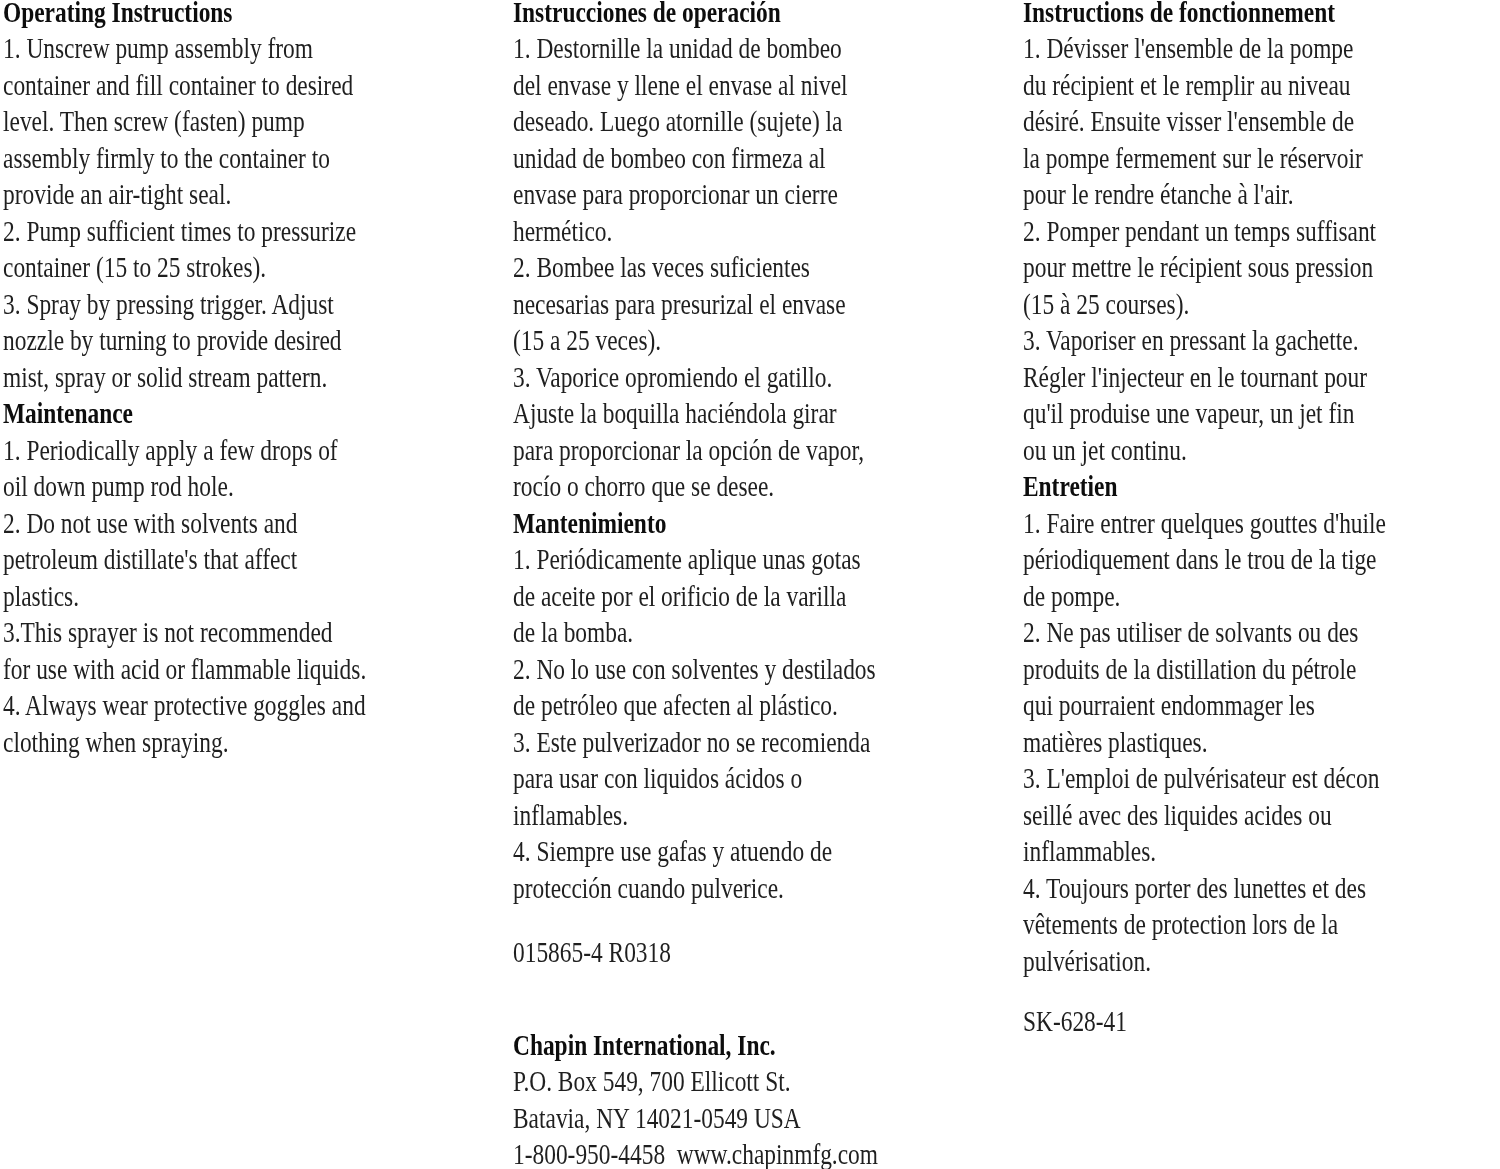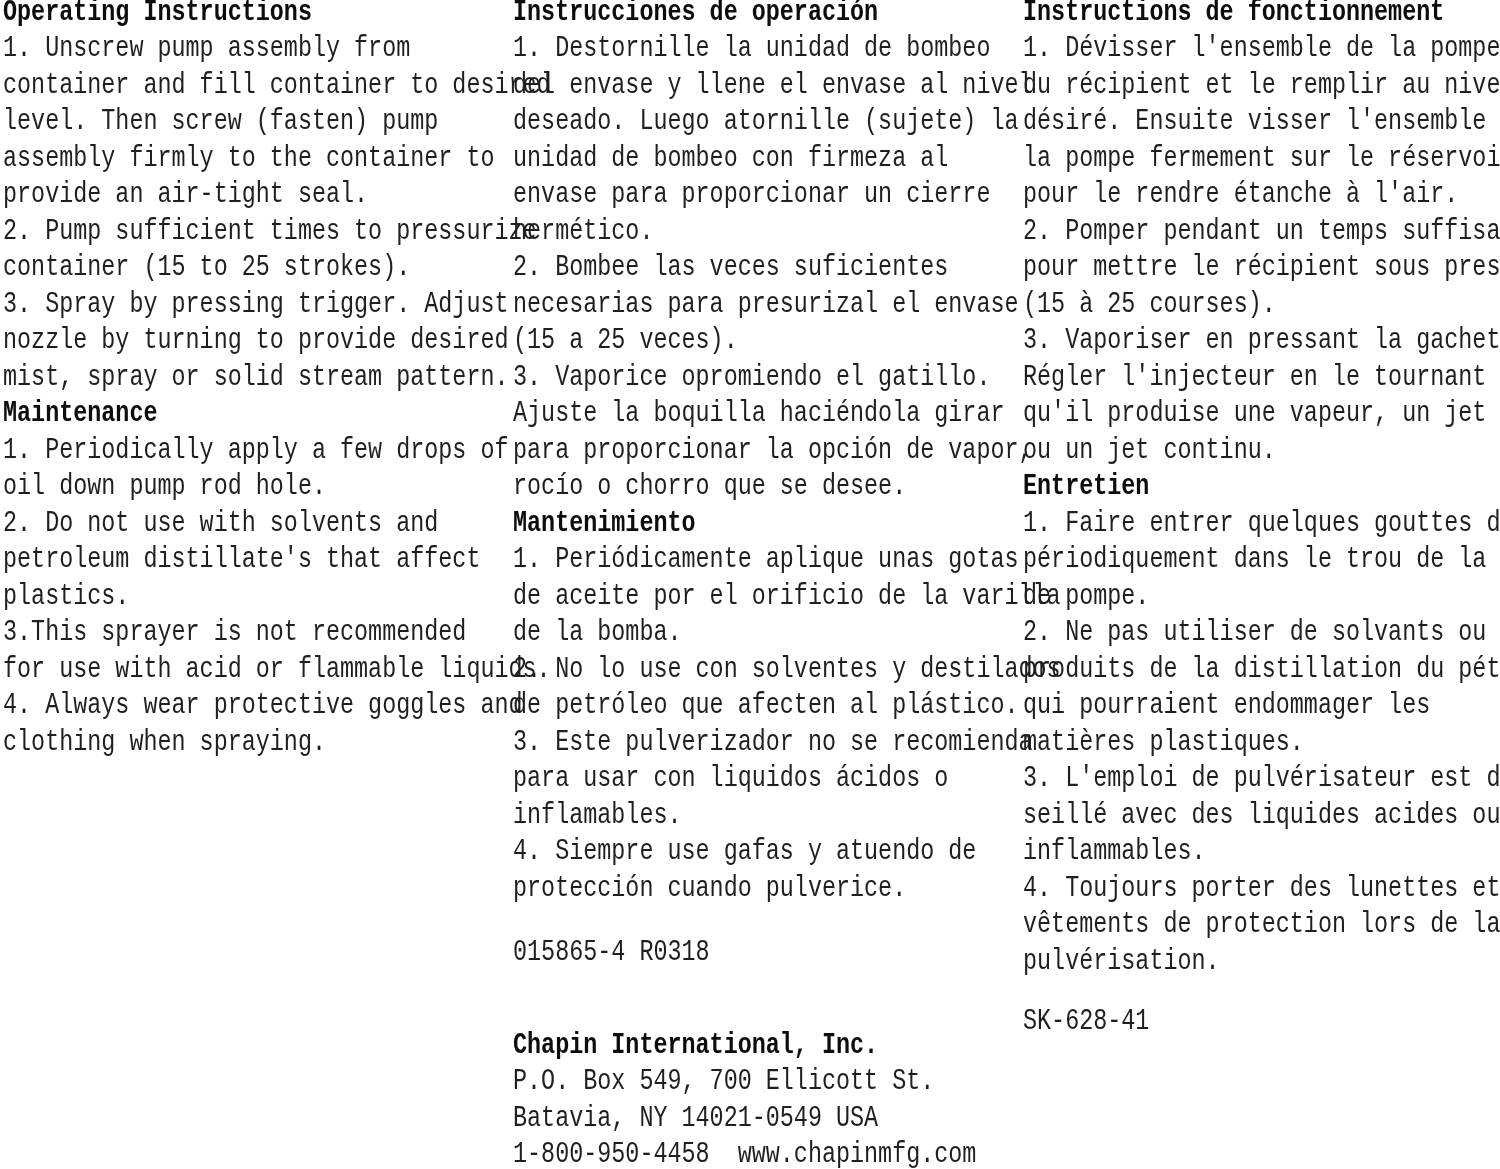--- a/index.html
+++ b/index.html
@@ -6,21 +6,21 @@
     margin: 0;
     padding: 0;
     background: #ffffff;
   }
   .sheet {
     position: relative;
     width: 1500px;
     height: 1169px;
     background: #ffffff;
     overflow: hidden;
-    font-family: Liberation Mono, monospace;
+    font-family: Liberation Serif, serif;
   }
   .column {
     position: absolute;
     top: -6.5px;
     width: 760px;
     transform: scaleX(0.78);
     transform-origin: 0 0;
     font-size: 30px;
     line-height: 36.5px;
     color: #1f1f1f;

